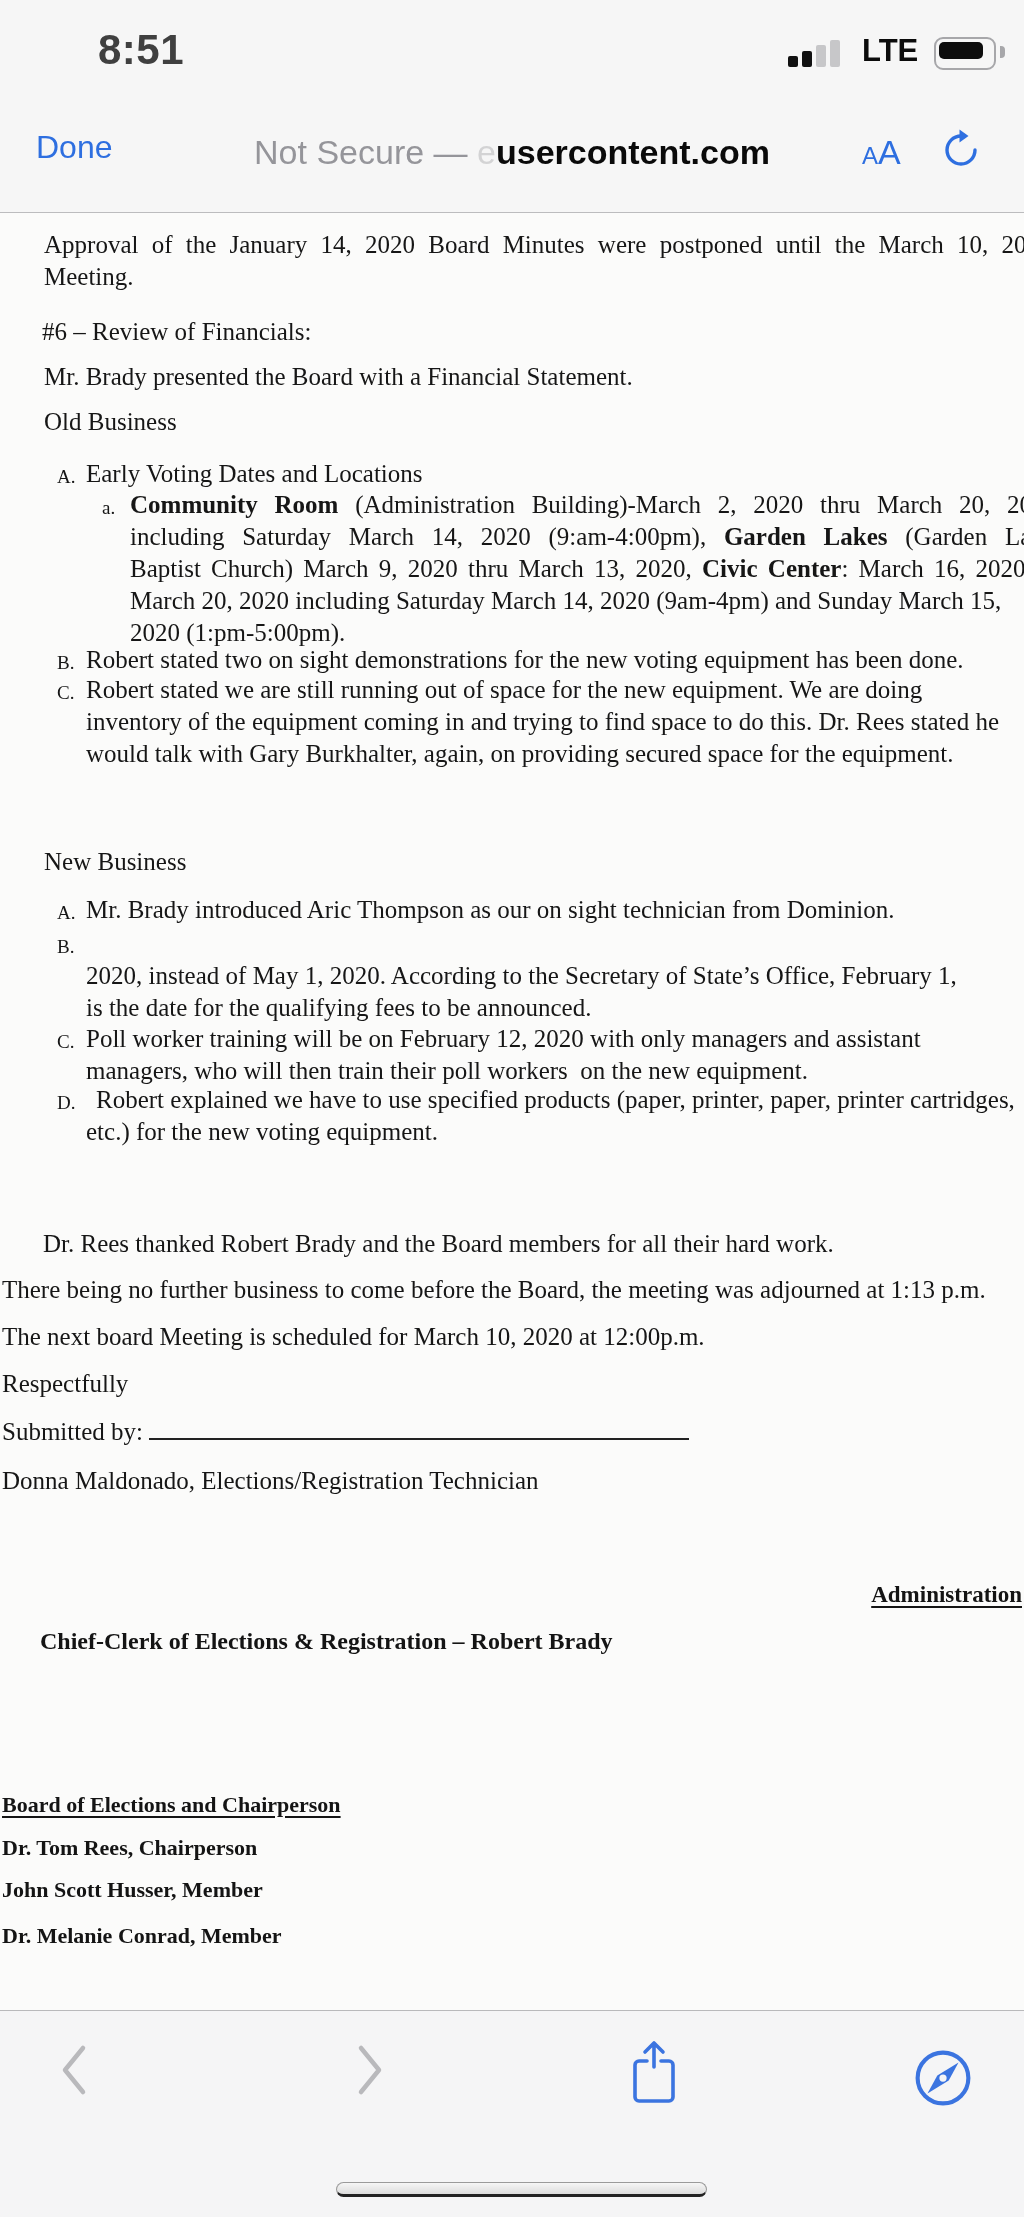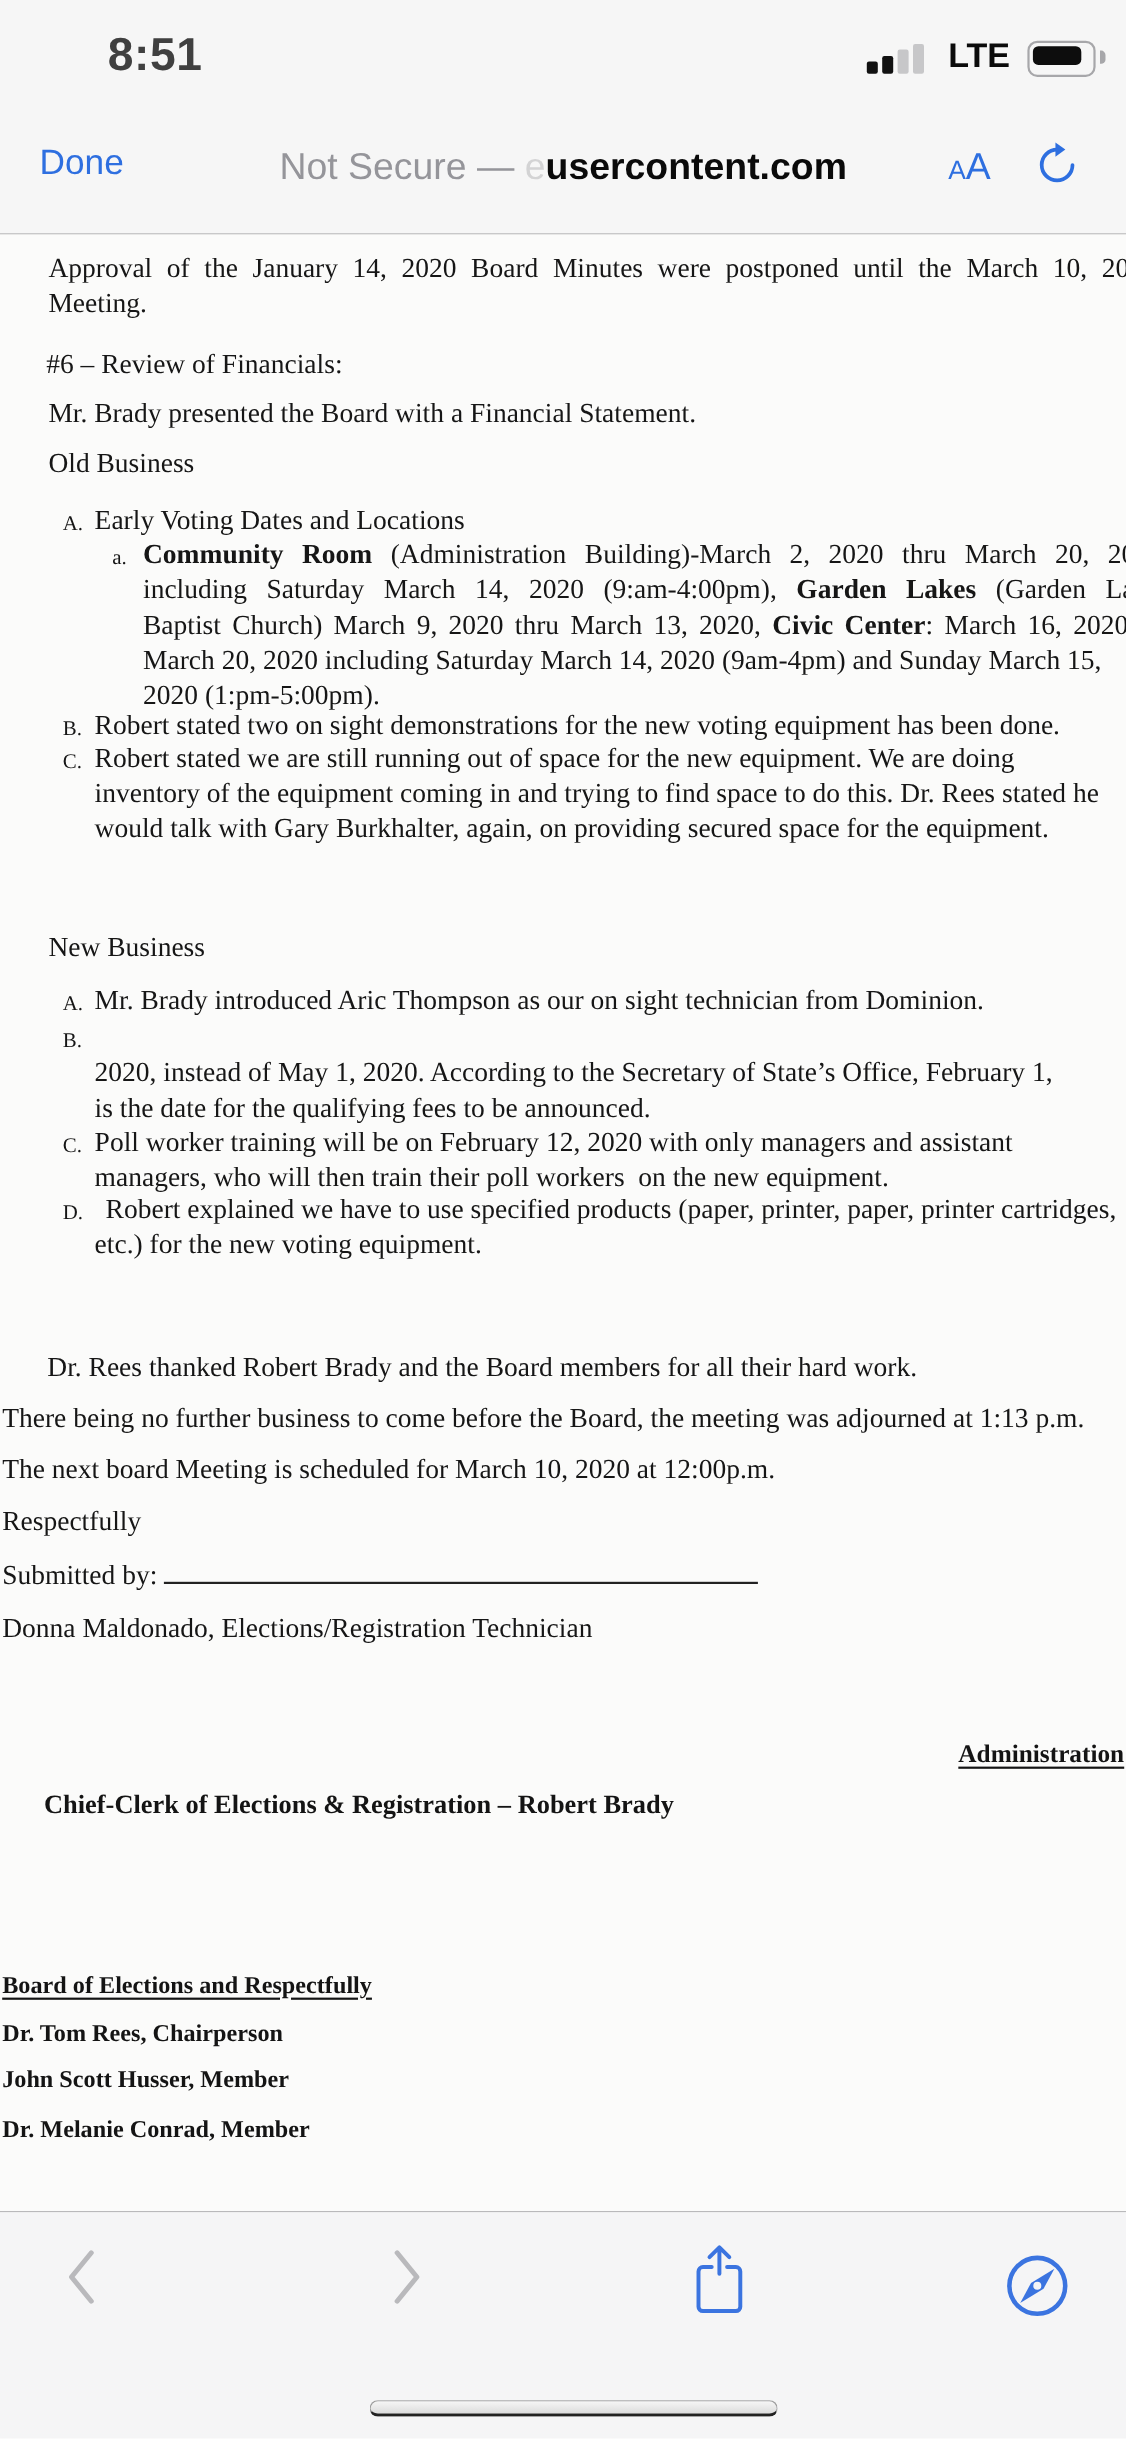--- a/index.html
+++ b/index.html
@@ -125,21 +125,21 @@
     <div class="ln" style="top:1060px;left:2px">There being no further business to come before the Board, the meeting was adjourned at 1:13 p.m.</div>
     <div class="ln" style="top:1107px;left:2px">The next board Meeting is scheduled for March 10, 2020 at 12:00p.m.</div>
     <div class="ln" style="top:1154px;left:2px">Respectfully</div>
 
     <div class="ln" style="top:1200px;left:2px"><span>Submitted by:</span><span class="sig-line"></span></div>
     <div class="ln" style="top:1251px;left:2px">Donna Maldonado, Elections/Registration Technician</div>
 
     <div class="small-head und" style="position:absolute;top:1366px;right:2px;font-size:23px;">Administration</div>
     <div class="small-head" style="position:absolute;top:1412px;left:40px;font-size:24px;">Chief-Clerk of Elections &amp; Registration – Robert Brady</div>
 
-    <div class="small-head und" style="position:absolute;top:1576px;left:2px;">Board of Elections and Respectfully</div>
+    <div class="small-head und" style="position:absolute;top:1576px;left:2px;">Board of Elections and Chairperson</div>
     <div class="small-head" style="position:absolute;top:1619px;left:2px;">Dr. Tom Rees, Chairperson</div>
     <div class="small-head" style="position:absolute;top:1661px;left:2px;">John Scott Husser, Member</div>
     <div class="small-head" style="position:absolute;top:1707px;left:2px;">Dr. Melanie Conrad, Member</div>
   </div>
 
   <div class="toolbar">
     <button class="iconbtn" style="top:30px;left:52px;width:44px;height:60px;">
       <svg width="34" height="56" viewBox="0 0 34 56">
         <path d="M26 6 L8 28 L26 50" fill="none" stroke="#b9b9bc" stroke-width="4.5" stroke-linecap="round" stroke-linejoin="round"></path>
       </svg>

